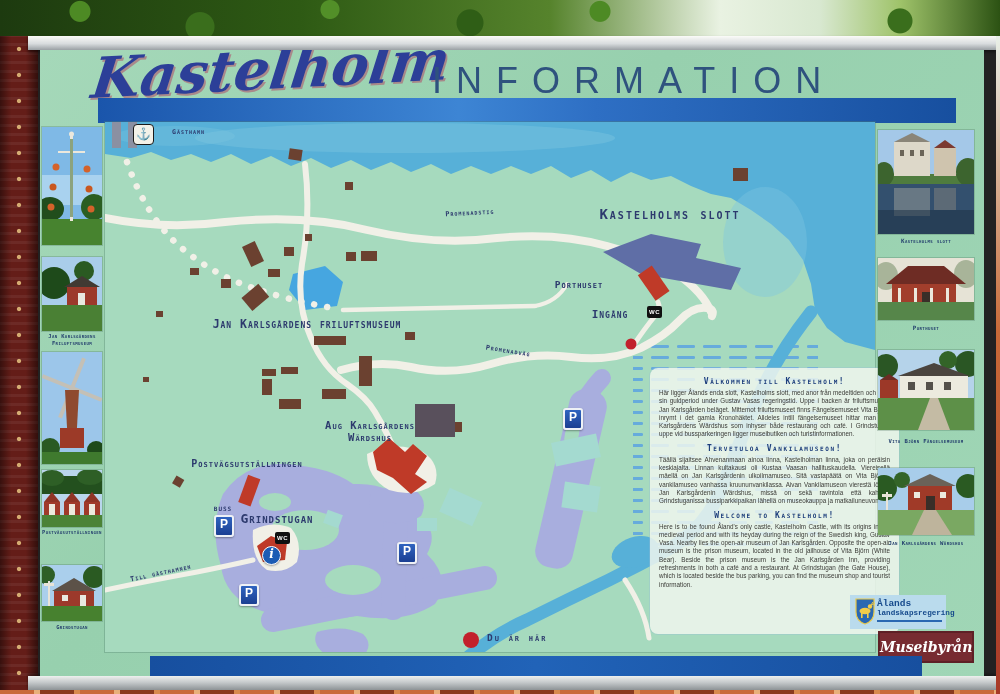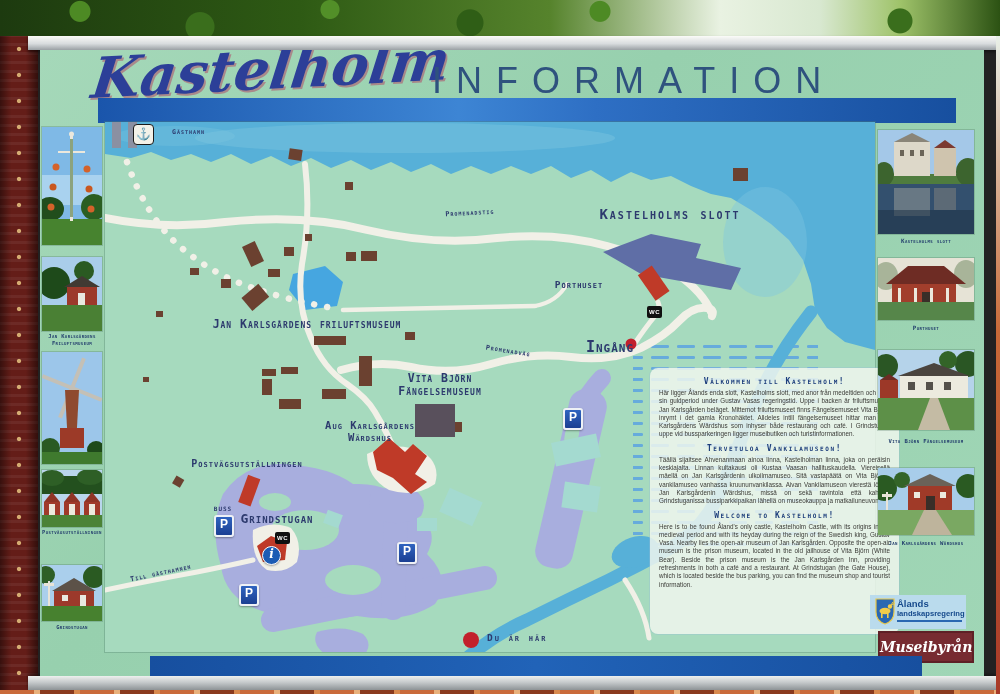--- a/index.html
+++ b/index.html
@@ -62,21 +62,21 @@
     box-shadow:0 0 0 1px rgba(150,190,215,.35);}
   .panel h3{margin:3px 0 3px;font-size:8px;letter-spacing:1.6px;font-variant:small-caps;
     text-align:center;color:#1d3e7c;font-family:"DejaVu Sans Mono",monospace;}
   .panel p{margin:0 0 5px;font-size:6.3px;line-height:1.32;color:#3a3a36;text-align:justify;}
 
   
   .ph{position:absolute;left:2px;width:60px;overflow:hidden;box-shadow:0 0 0 1px rgba(60,100,80,.25);}
   .phr{position:absolute;left:838px;width:96px;overflow:hidden;box-shadow:0 0 0 1px rgba(60,100,80,.25);}
   .cap{position:absolute;font-family:"DejaVu Sans Mono",monospace;font-size:5.4px;font-weight:bold;
     color:#25406e;font-variant:small-caps;text-align:center;letter-spacing:.4px;line-height:1.3;}
-  .logo-al{position:absolute;left:830px;width:96px;height:34px;background:#badbed;}
+  .logo-al{position:absolute;left:810px;width:96px;height:34px;background:#badbed;font-family:Liberation Mono, monospace;}
   .logo-al .t1{position:absolute;left:27px;top:3px;font-size:9.5px;font-weight:bold;color:#164a8c;}
   .logo-al .t2{position:absolute;left:27px;top:14px;font-size:7.6px;font-weight:bold;color:#164a8c;}
   .logo-al .rule{position:absolute;left:27px;top:25px;width:65px;height:2px;background:#2a68b2;}
   .logo-mb{position:absolute;left:838px;width:96px;height:32px;background:#772b31;border:2px solid #5e2026;
     box-sizing:border-box;text-align:left;}
   .logo-mb span{font-family:"DejaVu Serif",serif;font-style:italic;font-weight:bold;color:#fff;font-size:14px;
     line-height:28px;}
   .bottom-bar{left:110px;top:606px;width:772px;height:22px;background:linear-gradient(90deg,#174f9f,#2163b8 50%,#174f9f);}
 </style>
 </head>
@@ -200,28 +200,24 @@
       <circle cx="526" cy="222" r="5.5" fill="#c2202c"></circle>
       <circle cx="366" cy="518" r="8" fill="#c2202c"></circle>
     </svg>
 
     
     <div class="anchor" style="left:28px;top:2px;">⚓</div>
     <div class="lbl" style="left:52px;top:7px;font-size:6.5px;padding-left:15px;">Gästhamn</div>
     <div class="lbl" style="left:298px;top:88px;width:134px;font-size:6.8px;transform:rotate(-3deg);">Promenadstig</div>
     <div class="lbl" style="left:440px;top:85px;width:250px;font-size:14px;letter-spacing:2px;">Kastelholms slott</div>
     <div class="lbl" style="left:428px;top:158px;width:92px;font-size:9.5px;">Porthuset</div>
-    <div class="lbl" style="left:470px;top:187px;width:70px;font-size:15px;margin-top:30px;">Ingång</div>
+    <div class="lbl" style="left:470px;top:187px;width:70px;font-size:11px;">Ingång</div>
     <div class="wc" style="left:542px;top:184px;">WC</div>
     <div class="lbl" style="left:80px;top:196px;width:244px;font-size:11.5px;">Jan Karlsgårdens friluftsmuseum</div>
     <div class="lbl" style="left:350px;top:226px;width:106px;font-size:6.8px;transform:rotate(9deg);">Promenadväg</div>
-    <div class="lbl" style="left:268px;top:250px;width:134px;font-size:11.5px;">
-      <div>Vita Björn</div>
-      <div>Fängelsemuseum</div>
-    </div>
     <div class="lbl" style="left:203px;top:298px;width:124px;font-size:10.5px;">
       <div>Aug Karlsgårdens</div>
       <div>Wärdshus</div>
     </div>
     <div class="pico" style="left:458px;top:286px;">P</div>
     <div class="lbl" style="left:58px;top:336px;width:168px;font-size:10px;">Postvägsutställningen</div>
     <div class="lbl" style="left:104px;top:384px;width:28px;font-size:6px;">BUSS</div>
     <div class="pico" style="left:109px;top:393px;">P</div>
     <div class="lbl" style="left:103px;top:390px;width:138px;font-size:13px;">Grindstugan</div>
     <div class="wc" style="left:170px;top:410px;">WC</div>

